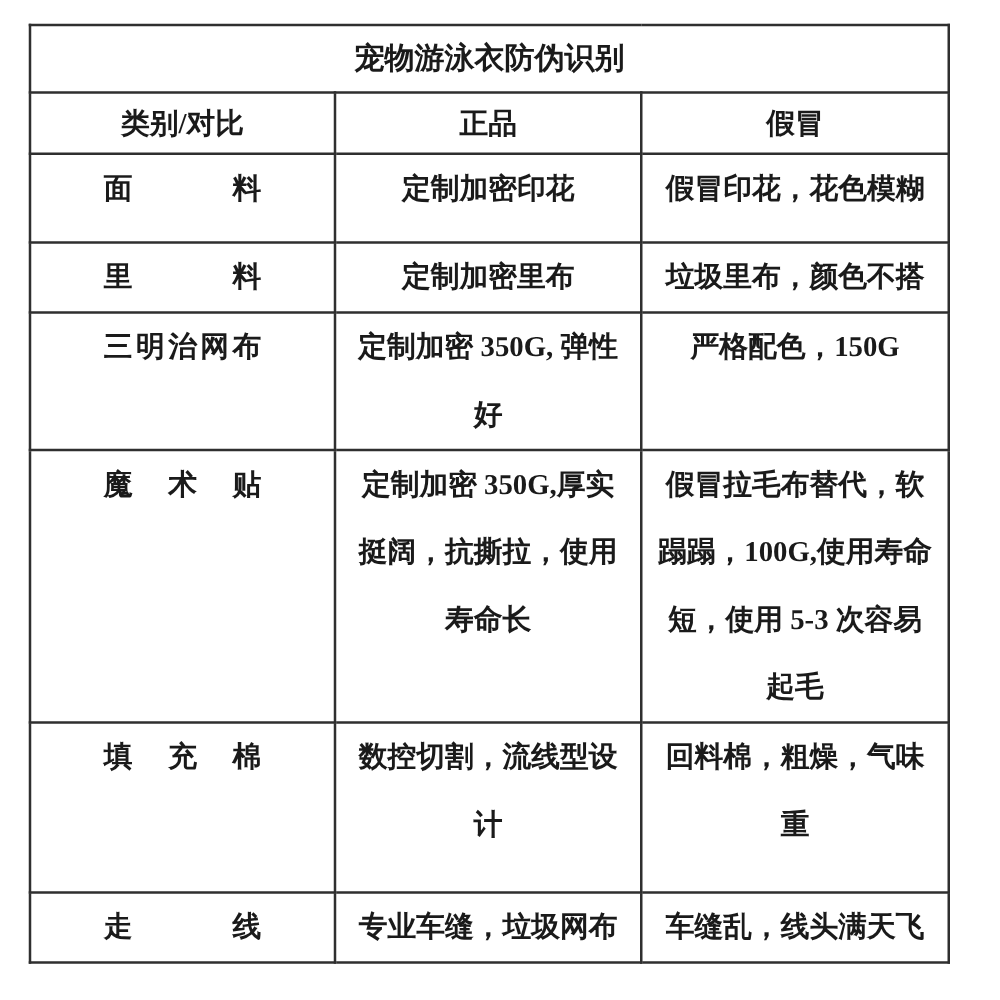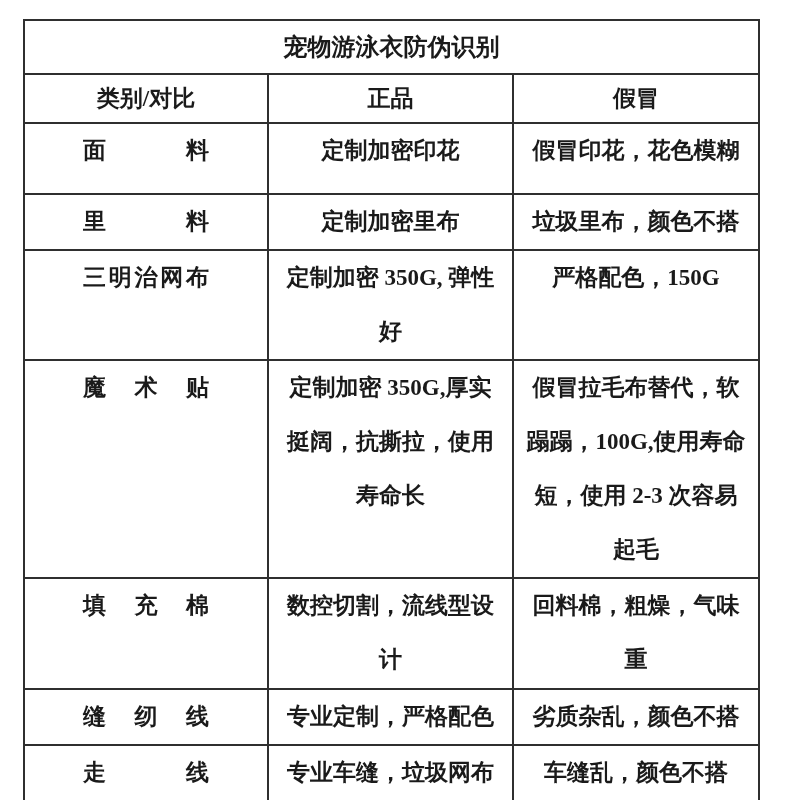--- a/index.html
+++ b/index.html
@@ -39,21 +39,21 @@
 
   tr.title-row  { height: 54px; }
   tr.title-row td { font-size: 24px; line-height: 52px; white-space: nowrap; }
   tr.header-row { height: 49px; }
   tr.header-row td { line-height: 47px; }
 
   tr.row-0 { height: 71px; }
   tr.row-1 { height: 51px; margin-top: 11px; }
   tr.row-2 { height: 108px; }
   tr.row-3 { height: 216px; }
-  tr.row-4 { height: 111px; }
+  tr.row-4 { height: 136px; }
   tr.row-5 { height: 54px; }
   tr.row-6 { height: 54px; }
 
   span.cat-label {
     display: inline-block;
     width: 126px;
     text-align: justify;
     text-align-last: justify;
   }
 </style>
@@ -92,34 +92,29 @@
 好</td>
       <td>严格配色，150G</td>
     </tr>
     <tr class="row-3">
       <td><span class="cat-label">魔术贴</span></td>
       <td>定制加密 350G,厚实
 挺阔，抗撕拉，使用
 寿命长</td>
       <td>假冒拉毛布替代，软
 蹋蹋，100G,使用寿命
-短，使用 2-3 次容易
+短，使用 5-3 次容易
 起毛</td>
     </tr>
     <tr class="row-4">
       <td><span class="cat-label">填充棉</span></td>
       <td>数控切割，流线型设
 计</td>
       <td>回料棉，粗燥，气味
 重</td>
     </tr>
-    <tr class="row-5">
-      <td><span class="cat-label">缝纫线</span></td>
-      <td>专业定制，严格配色</td>
-      <td>劣质杂乱，颜色不搭</td>
-    </tr>
     <tr class="row-6">
       <td><span class="cat-label">走线</span></td>
       <td>专业车缝，垃圾网布</td>
-      <td>车缝乱，颜色不搭</td>
+      <td>车缝乱，线头满天飞</td>
     </tr>
   </tbody>
 </table>
 
 </body></html>

